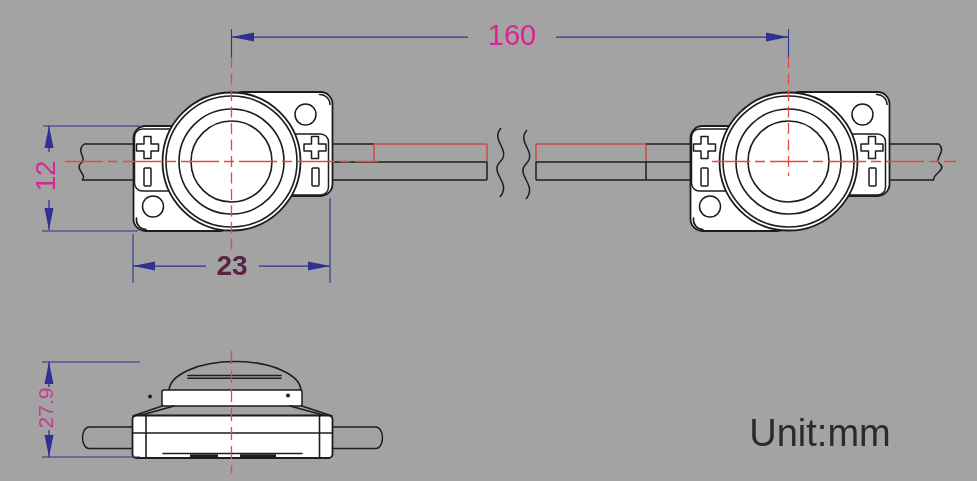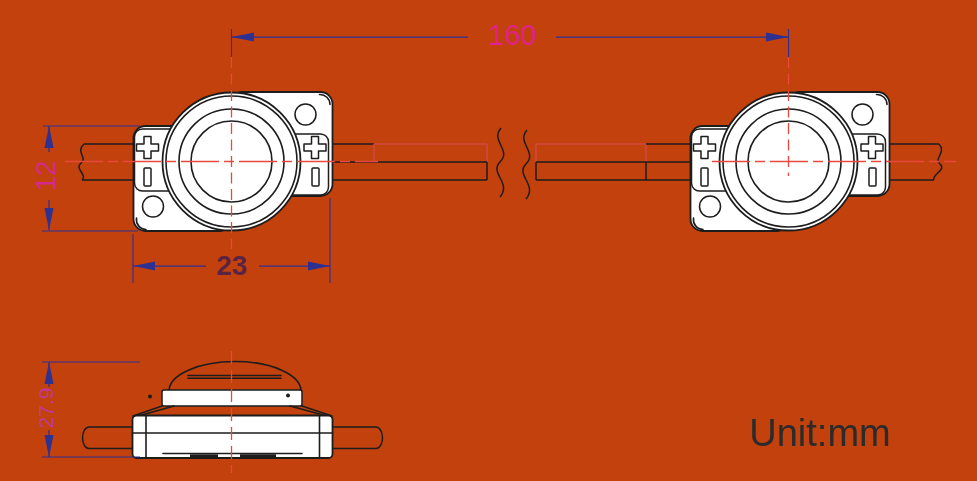--- a/index.html
+++ b/index.html
@@ -1,16 +1,16 @@
 <!DOCTYPE html>
 <html><head>
 <meta charset="utf-8">
 <style>
   html,body{margin:0;padding:0;background:#fff;}
-  #stage{position:relative;width:977px;height:481px;background:#c2410c;overflow:hidden;
+  #stage{position:relative;width:977px;height:481px;background:#a3a3a3;overflow:hidden;
          font-family:"Liberation Sans",sans-serif;}
   svg{display:block}
   .ink{stroke:#1d1d1d;fill:none;stroke-width:1.6;stroke-linejoin:round;stroke-linecap:round;}
   .ink-fill{fill:#ffffff;stroke:#1d1d1d;stroke-width:1.8;stroke-linejoin:round;}
   .ink-fill-thin{fill:#ffffff;stroke:#1d1d1d;stroke-width:1.5;stroke-linejoin:round;}
   .navy{stroke:#2e3192;fill:none;stroke-width:1.25;}
   .navy-ext{stroke:#2e3192;fill:none;stroke-width:1.1;}
   .navy-fill{fill:#2e3192;stroke:none;}
   .redline{stroke:#e8483d;fill:none;stroke-width:1.3;}
   .wirered{stroke:#cf4a42;fill:none;stroke-width:1.5;}

